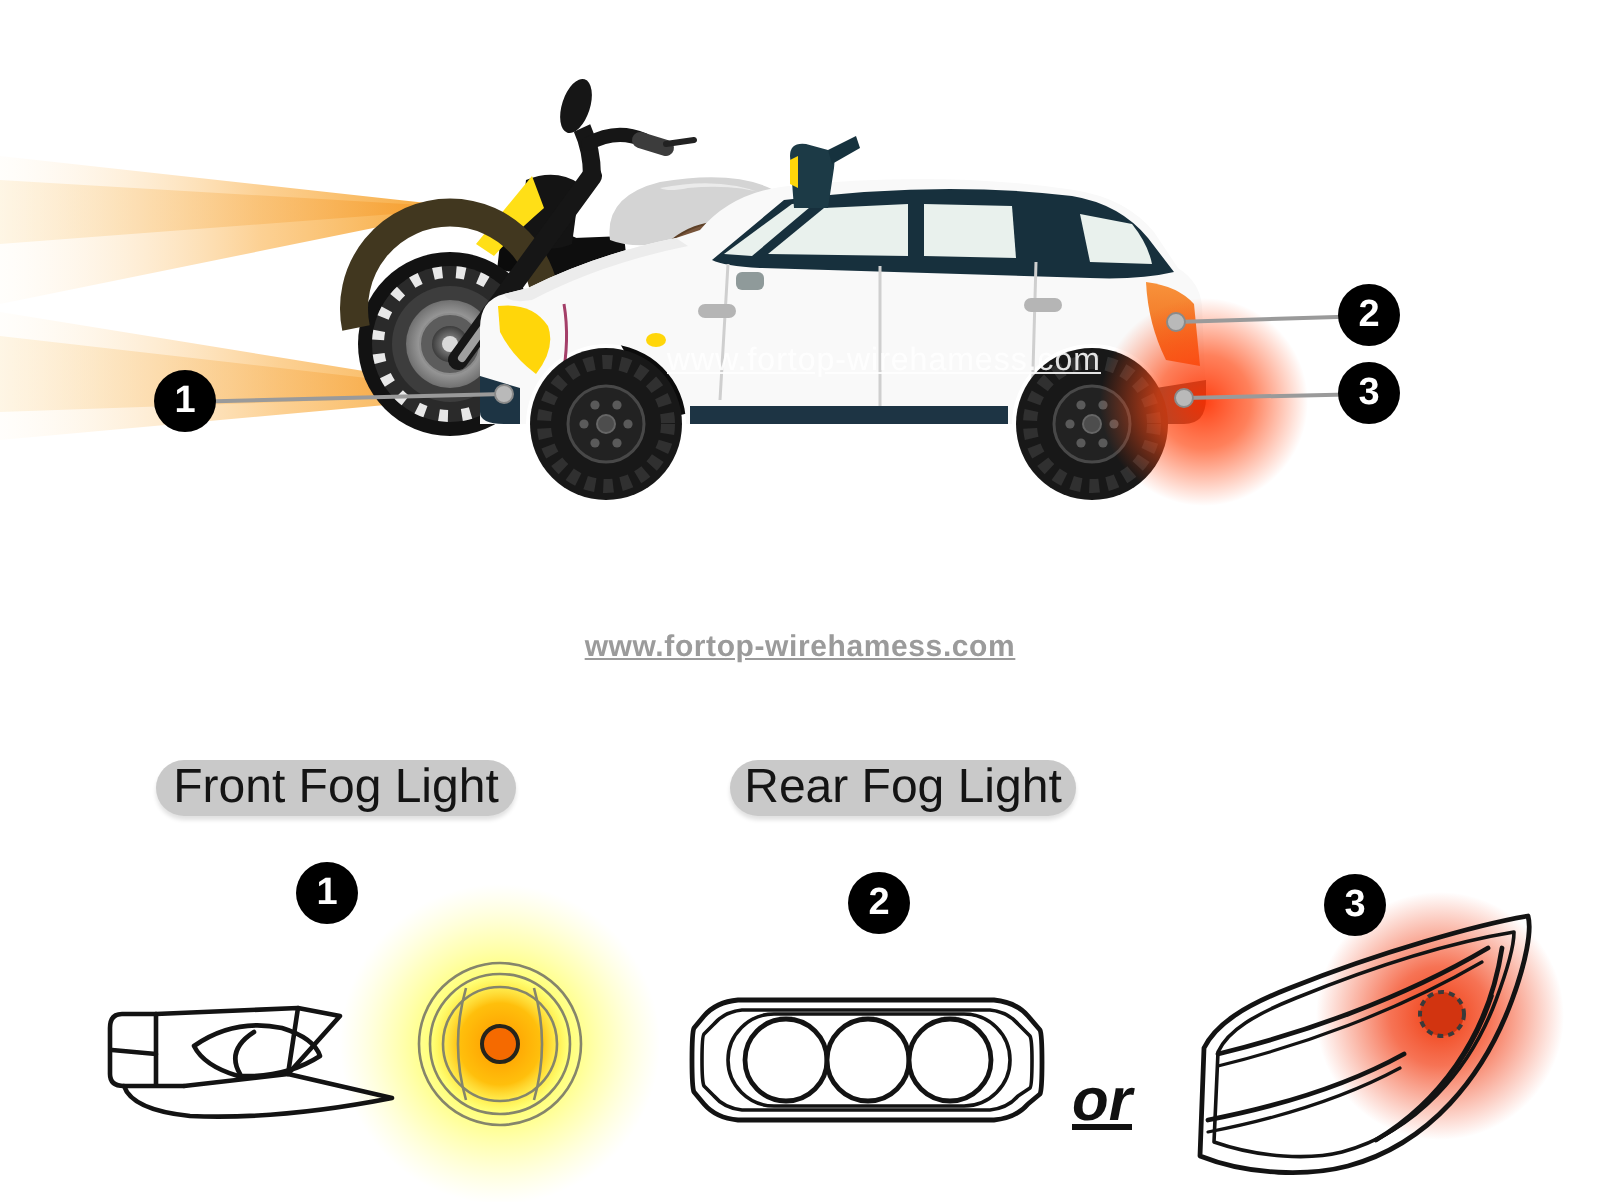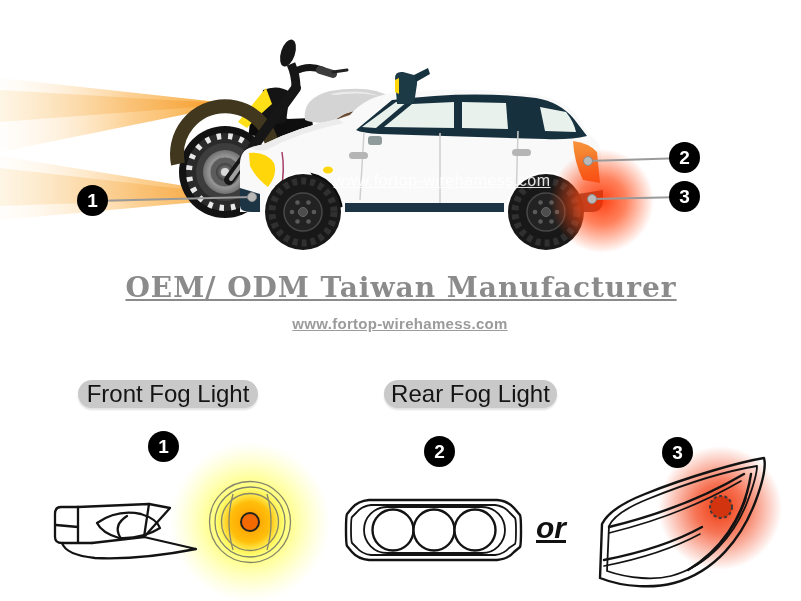--- a/index.html
+++ b/index.html
@@ -11,31 +11,31 @@
              color:#ffffff;opacity:.88;font-size:16px;letter-spacing:.5px;}
   .title{left:401px;top:271px;transform:translateX(-50%);
          font-family:"DejaVu Serif","Liberation Serif",serif;font-weight:600;
          font-size:28px;color:#8b8b8b;letter-spacing:1px;}
   .website{left:400px;top:315px;transform:translateX(-50%);
            font-weight:bold;font-size:15px;color:#9b9b9b;letter-spacing:.3px;}
   .pill{position:absolute;height:28px;background:#c9c9c9;border-radius:20px;
         display:flex;align-items:center;justify-content:center;
         font-size:24px;color:#141414;box-shadow:0 2px 2px rgba(0,0,0,.12);}
   .pill.front{left:78px;top:380px;width:180px;}
-  .pill.rear{left:384px;top:380px;width:173px;}
+  .pill.rear{left:365px;top:380px;width:173px;}
   .badge{position:absolute;width:31px;height:31px;background:#000;border-radius:50%;
          color:#fff;font-weight:bold;font-size:19px;
          display:flex;align-items:center;justify-content:center;}
   .b-hero1{left:77px;top:185px;}
   .b-hero2{left:669px;top:142px;}
   .b-hero3{left:669px;top:181px;}
   .b-bot1{left:148px;top:431px;}
   .b-bot2{left:424px;top:436px;}
   .b-bot3{left:662px;top:437px;}
-  .or-text{left:536px;top:511px;font-style:italic;font-weight:bold;font-size:30px;color:#111;}
+  .or-text{left:536px;top:534px;font-style:italic;font-weight:bold;font-size:30px;color:#111;}
 </style>
 </head>
 <body>
 
 <div class="stage">
 
   <svg class="art" width="801" height="601" viewBox="0 0 801 601">
     <defs>
       <linearGradient id="gBeam" x1="0" y1="0" x2="1" y2="0">
         <stop offset="0" stop-color="#fff6e6" stop-opacity="0.15"></stop>
@@ -230,21 +230,20 @@
       <path d="M609,533 C650,523 698,506 741,481" stroke-width="1.6"></path>
       <path d="M604,560 C640,553 675,542 702,527"></path>
       <path d="M604,566 C640,559 674,548 700,534" stroke-width="1.6"></path>
       <path d="M751,474 C744,520 718,552 688,570"></path>
       <path d="M688,570 C715,556 736,528 746,498" stroke-width="1.8"></path>
     </g>
     <circle cx="721" cy="507" r="11" fill="#d23410" stroke="#3a3a3a" stroke-width="2" stroke-dasharray="3,2.5"></circle>
   </svg>
 
   <div class="overlay watermark">www.fortop-wirehamess.com</div>
-  <div class="overlay title">OEM/ ODM Taiwan Manufacturer</div>
   <div class="overlay website">www.fortop-wirehamess.com</div>
 
   <div class="badge b-hero1">1</div>
   <div class="badge b-hero2">2</div>
   <div class="badge b-hero3">3</div>
 
   <div class="pill front">Front Fog Light</div>
   <div class="pill rear">Rear Fog Light</div>
 
   <div class="badge b-bot1">1</div>

